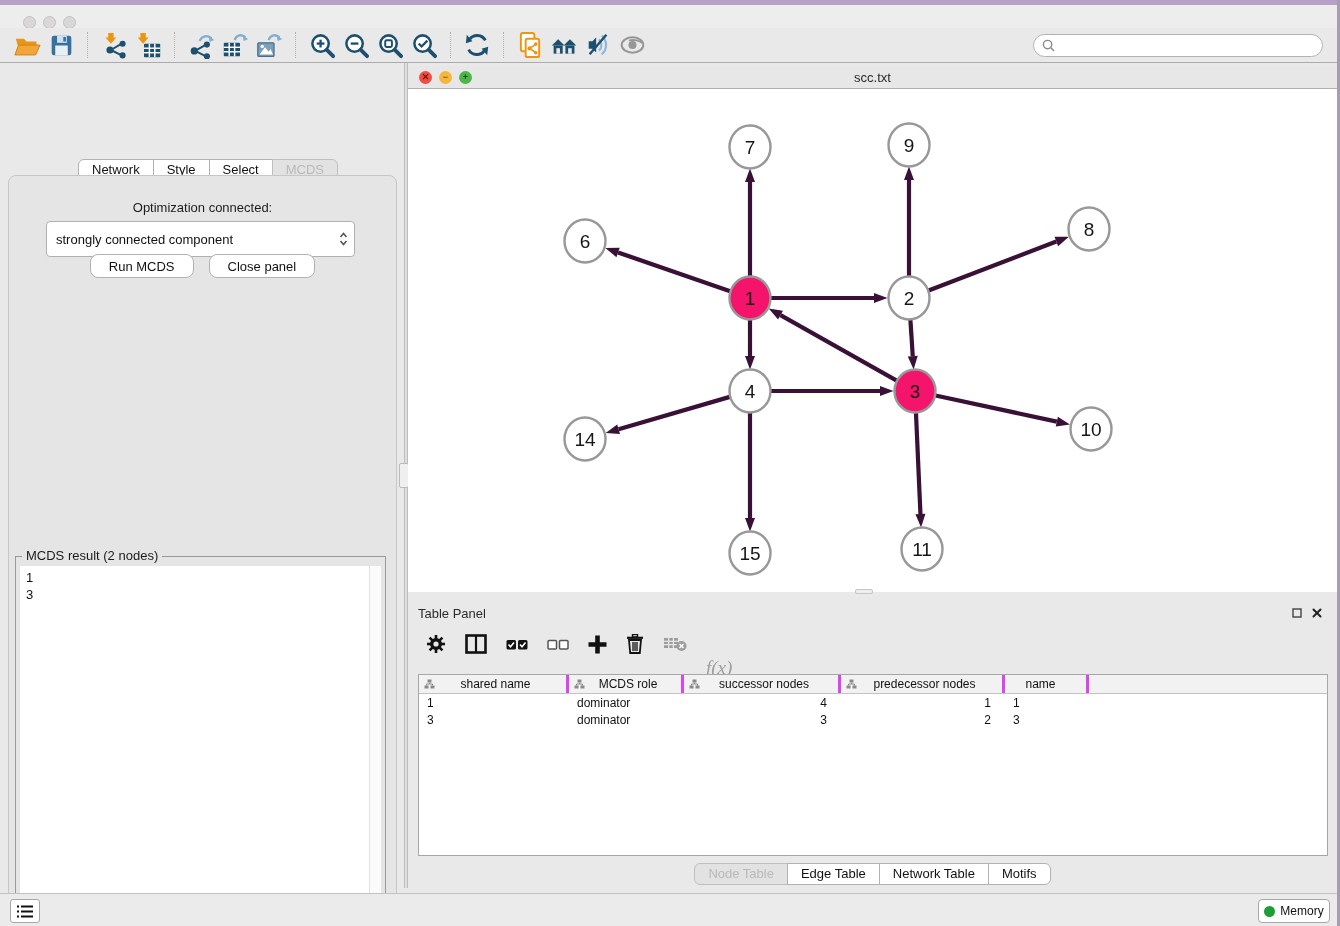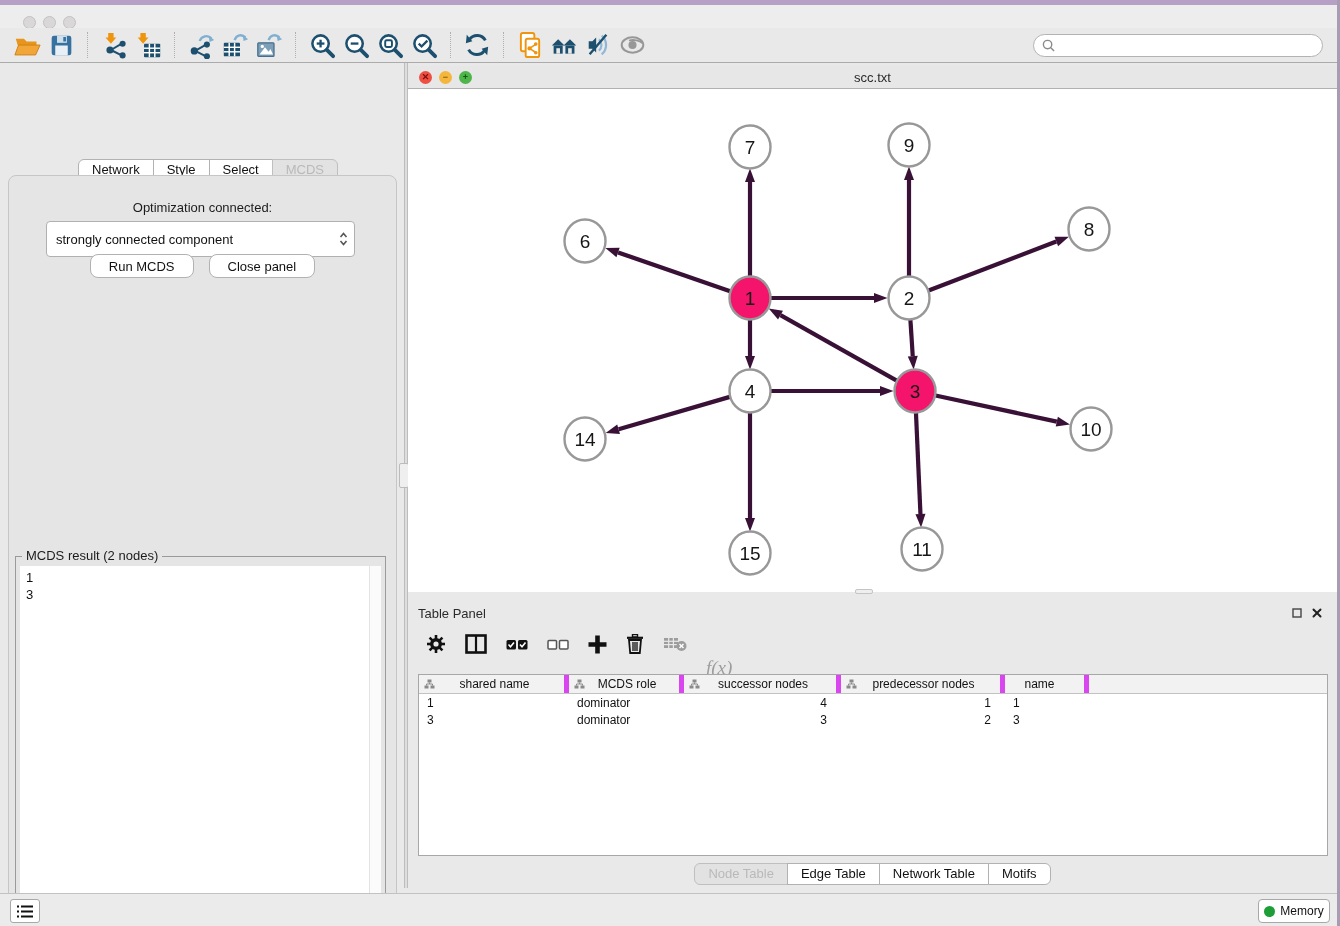--- a/index.html
+++ b/index.html
@@ -59,21 +59,21 @@
   #nw-title { left:0; top:4px; width:100%; text-align:center; font-size:13px; color:#2a2a2a; }
   #nw-canvas { left:0; top:23px; width:929px; height:503px; background:#fff; }
 
   
   #table-panel { left:408px; top:596px; width:929px; height:292px; }
   #tp-toolbar { display:flex; align-items:center; gap:19px; padding-left:18px; height:42px; margin-top:2px; }
   .tp-icon { display:flex; align-items:center; justify-content:center; }
   #fx-label { font-family:"Liberation Serif", serif; font-style:italic; font-size:19px; color:#9d9d9d;margin-top:48px; }
   #tp-table { left:10px; top:78px; width:910px; height:182px; background:#fff; border:1px solid #a7a7a7; }
   #tp-thead { display:flex; height:19px; background:#f2f2f2; border-bottom:1px solid #c2c2c2; }
-  .th { display:flex; align-items:center; border-right:5px solid #d946ef; font-size:12px; color:#111; position:relative; }
+  .th { display:flex; align-items:center; border-right:3px solid #d946ef; font-size:12px; color:#111; position:relative; }
   .th .th-label { flex:1; text-align:center; padding-right:10px; }
   .th .sort-ico { margin-left:5px; flex:0 0 auto; }
   .trow { display:flex; height:17px; align-items:center; }
   .td { font-size:12px; color:#111; overflow:hidden; white-space:nowrap; }
   .td.l { text-align:left; padding-left:8px; }
   .td.r { text-align:right; padding-right:14px; }
   #tp-tabs { left:0; bottom:3px; width:100%; display:flex; justify-content:center; }
 
   
   #status-bar { left:0; top:893px; width:1337px; height:33px; background:#ebebeb; border-top:1px solid #c2c2c2; }

